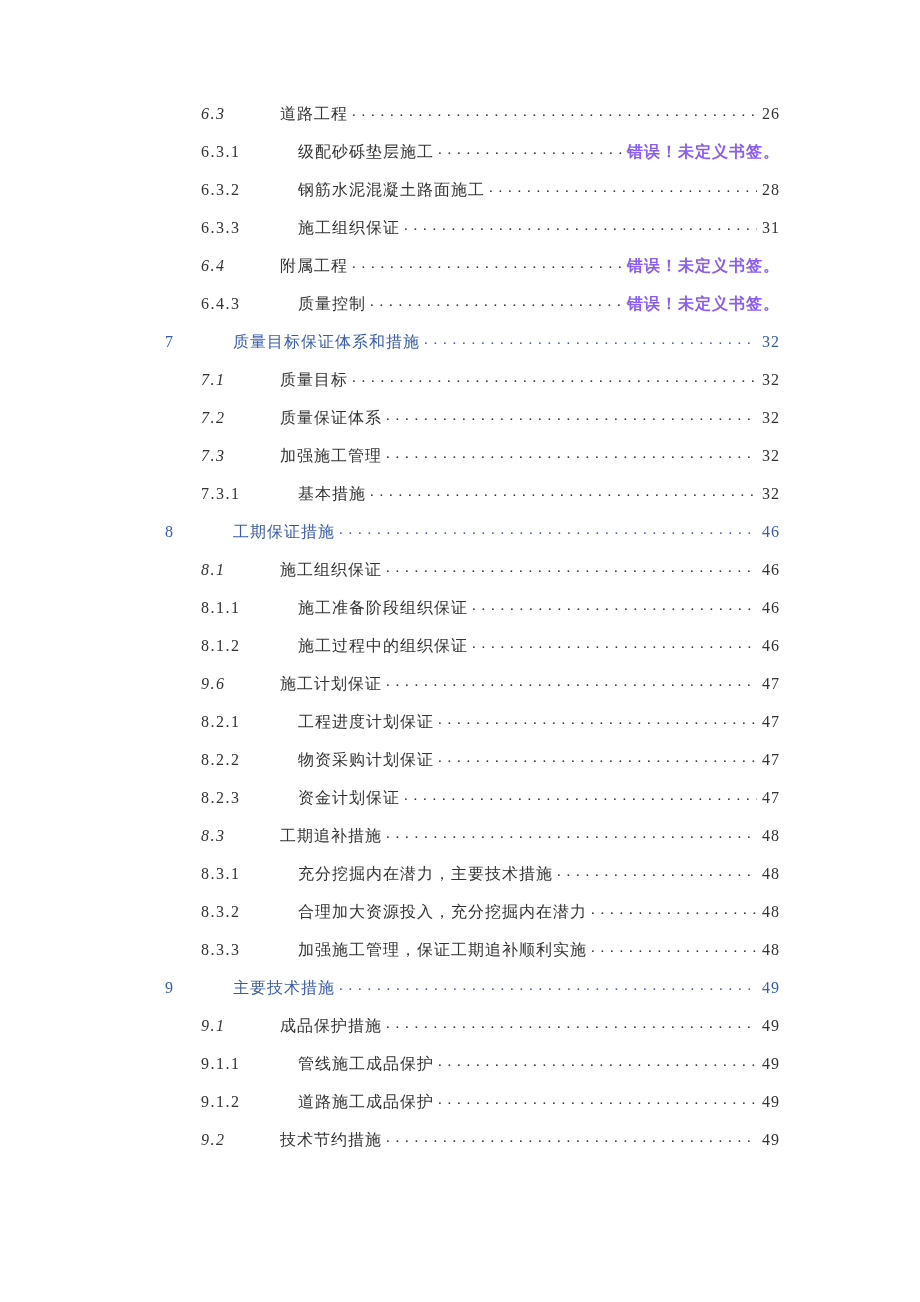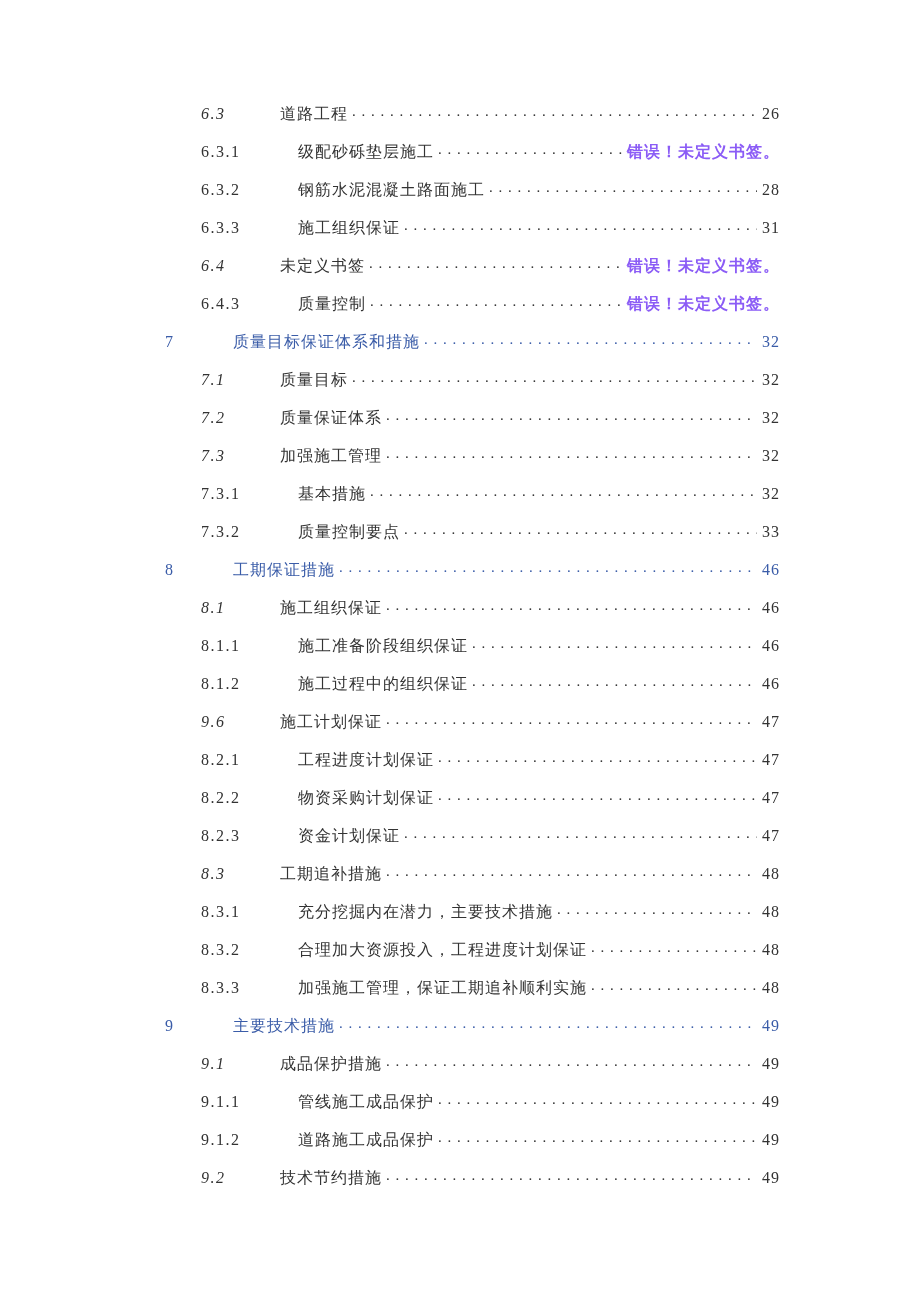--- a/index.html
+++ b/index.html
@@ -106,21 +106,21 @@
         <span style="display: inline-block; width: 36px;"></span>
         <span class="toc-num indent2">6.3.3</span>
         <span class="toc-title">施工组织保证</span>
         <span style="width: 2px;"> </span>
         <span class="toc-dots"></span>
         <span class="toc-page">31</span>
       </div>
       <div class="toc-row">
         <span style="display: inline-block; width: 36px;"></span>
         <span class="toc-num indent1">6.4</span>
-        <span class="toc-title">未定义书签</span>
+        <span class="toc-title">附属工程</span>
         <span style="width: 2px;"> </span>
         <span class="toc-dots"></span>
         <span class="toc-page err">错误！未定义书签。</span>
       </div>
       <div class="toc-row">
         <span style="display: inline-block; width: 36px;"></span>
         <span class="toc-num indent2">6.4.3</span>
         <span class="toc-title">质量控制</span>
         <span style="width: 2px;"> </span>
         <span class="toc-dots"></span>
@@ -158,28 +158,20 @@
         <span class="toc-page">32</span>
       </div>
       <div class="toc-row">
         <span style="display: inline-block; width: 36px;"></span>
         <span class="toc-num indent2">7.3.1</span>
         <span class="toc-title">基本措施</span>
         <span style="width: 2px;"> </span>
         <span class="toc-dots"></span>
         <span class="toc-page">32</span>
       </div>
-      <div class="toc-row">
-        <span style="display: inline-block; width: 36px;"></span>
-        <span class="toc-num indent2">7.3.2</span>
-        <span class="toc-title">质量控制要点</span>
-        <span style="width: 2px;"> </span>
-        <span class="toc-dots"></span>
-        <span class="toc-page">33</span>
-      </div>
       <div class="toc-row chapter">
         <span class="toc-num ">8</span>
         <span class="toc-title">工期保证措施</span>
         <span style="width: 2px;"> </span>
         <span class="toc-dots"></span>
         <span class="toc-page">46</span>
       </div>
       <div class="toc-row">
         <span style="display: inline-block; width: 36px;"></span>
         <span class="toc-num indent1">8.1</span>
@@ -248,21 +240,21 @@
         <span style="display: inline-block; width: 36px;"></span>
         <span class="toc-num indent2">8.3.1</span>
         <span class="toc-title">充分挖掘内在潜力，主要技术措施</span>
         <span style="width: 2px;"> </span>
         <span class="toc-dots"></span>
         <span class="toc-page">48</span>
       </div>
       <div class="toc-row">
         <span style="display: inline-block; width: 36px;"></span>
         <span class="toc-num indent2">8.3.2</span>
-        <span class="toc-title">合理加大资源投入，工程进度计划保证</span>
+        <span class="toc-title">合理加大资源投入，充分挖掘内在潜力</span>
         <span style="width: 2px;"> </span>
         <span class="toc-dots"></span>
         <span class="toc-page">48</span>
       </div>
       <div class="toc-row">
         <span style="display: inline-block; width: 36px;"></span>
         <span class="toc-num indent2">8.3.3</span>
         <span class="toc-title">加强施工管理，保证工期追补顺利实施</span>
         <span style="width: 2px;"> </span>
         <span class="toc-dots"></span>

